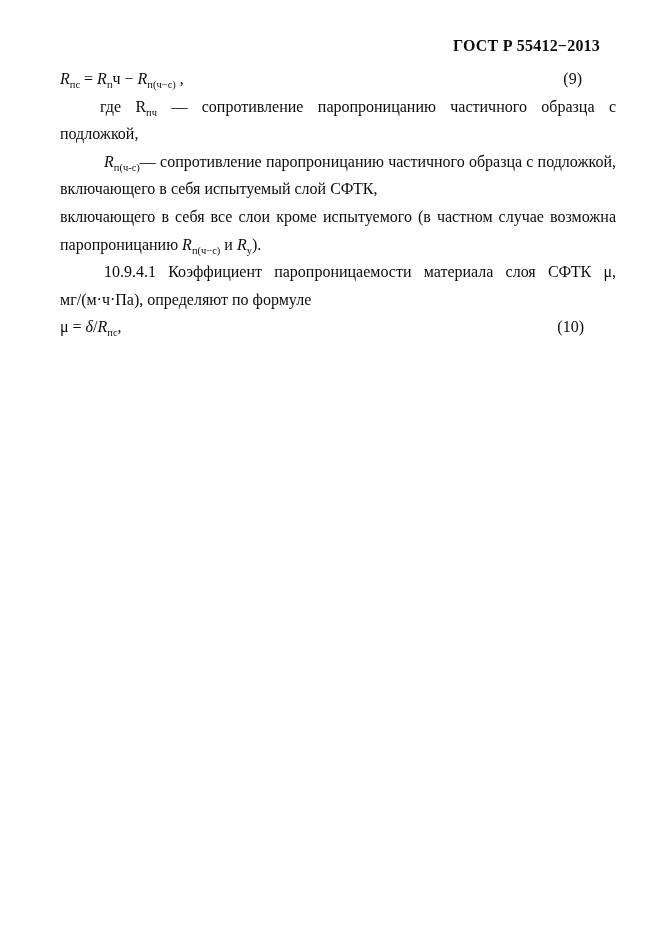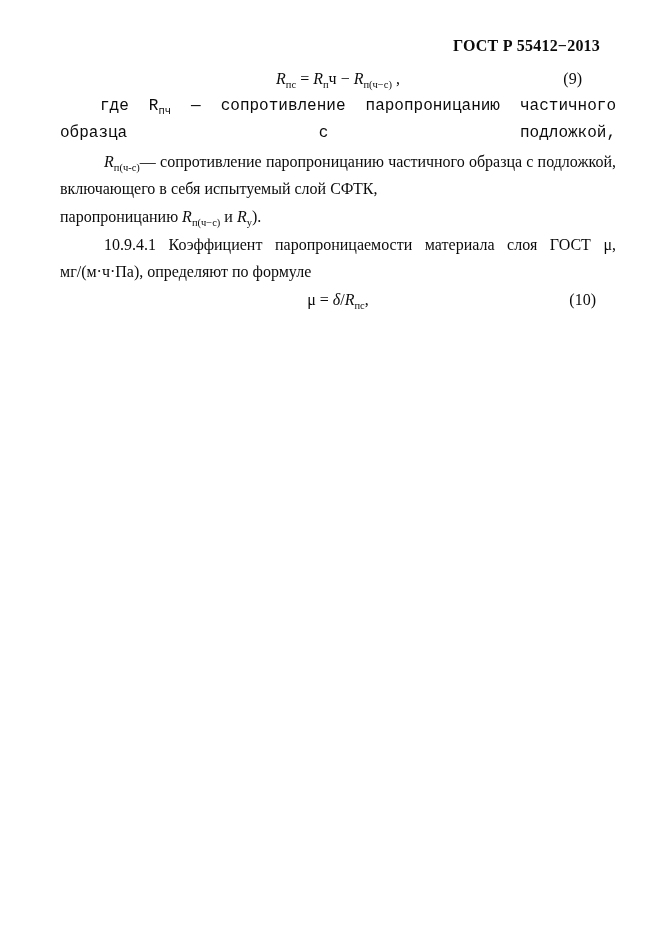--- a/index.html
+++ b/index.html
@@ -26,27 +26,27 @@
     padding-right: 16px;
     margin-bottom: 9px;
     letter-spacing: 0.2px;
   }
   .line {
     font-size: 16px;
     line-height: 27.6px;
     margin: 0;
   }
   .jl { text-align: justify; text-align-last: justify; }
-  .in40 { text-indent: 40px; font-family: Liberation Mono, monospace; }
+  .in40 { text-indent: 40px; }
   .in44 { text-indent: 44px; }
   .in72 { text-indent: 72px; }
-  .formula-row { position: relative; text-align: center; }
+  .formula-row { position: relative; text-align: left; }
   .fnum { position: absolute; top: 0; }
   .fnum9  { right: 34px; }
-  .fnum10 { right: 20px; }
+  .fnum10 { right: 32px; }
   .v { font-style: italic; }
   sub.s { font-size: 10.5px; line-height: 0; }
   sup.s2 { font-size: 10.5px; line-height: 0; }
   .gap { margin-left: 9px; }
   .footer-page {
     position: absolute;
     right: 40px;
     top: 863px;
     font-size: 14.5px;
   }
@@ -67,25 +67,26 @@
     </div>
 
     <div class="line jl in40">
       <span>где R</span><sub class="s">пч</sub><span> — </span><span>сопротивление паропроницанию частичного образца с подложкой,</span>
     </div>
     <div class="line jl in44">
       <span class="v">R</span><sub class="s">п(ч-с)</sub><span>— </span><span>сопротивление паропроницанию частичного образца с подложкой,</span>
     </div>
 
     <div class="line">включающего в себя испытуемый слой СФТК,</div>
+    <div class="line jl">включающего в себя все слои кроме испытуемого (в частном случае возможна</div>
     <div class="line">
       <span>паропроницанию </span><span class="v">R</span><sub class="s">п(ч−с)</sub><span> и </span><span class="v">R</span><sub class="s">у</sub><span>).</span>
     </div>
 
-    <div class="line jl in44">10.9.4.1 Коэффициент паропроницаемости материала слоя ГОСТ μ,</div>
+    <div class="line jl in44">10.9.4.1 Коэффициент паропроницаемости материала слоя СФТК μ,</div>
     <div class="line">мг/(м·ч·Па), определяют по формуле</div>
 
     <div class="line formula-row">
       <span>
         <span>μ = </span><span class="v">δ</span><span>/</span><span class="v">R</span><sub class="s">пс</sub><span>,</span>
       </span>
       <span class="fnum fnum10">(10)</span>
     </div>
 
 

